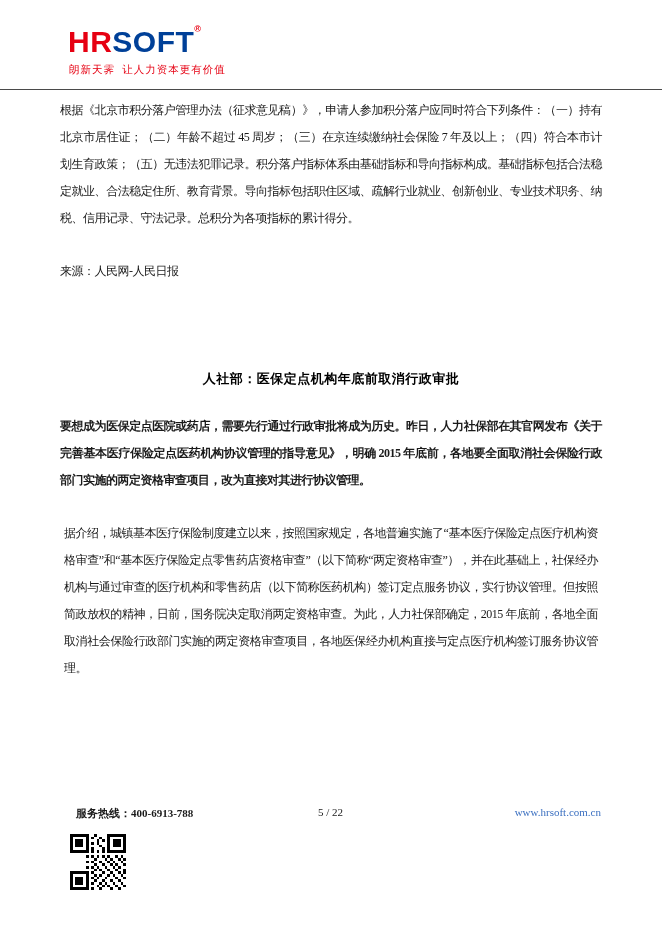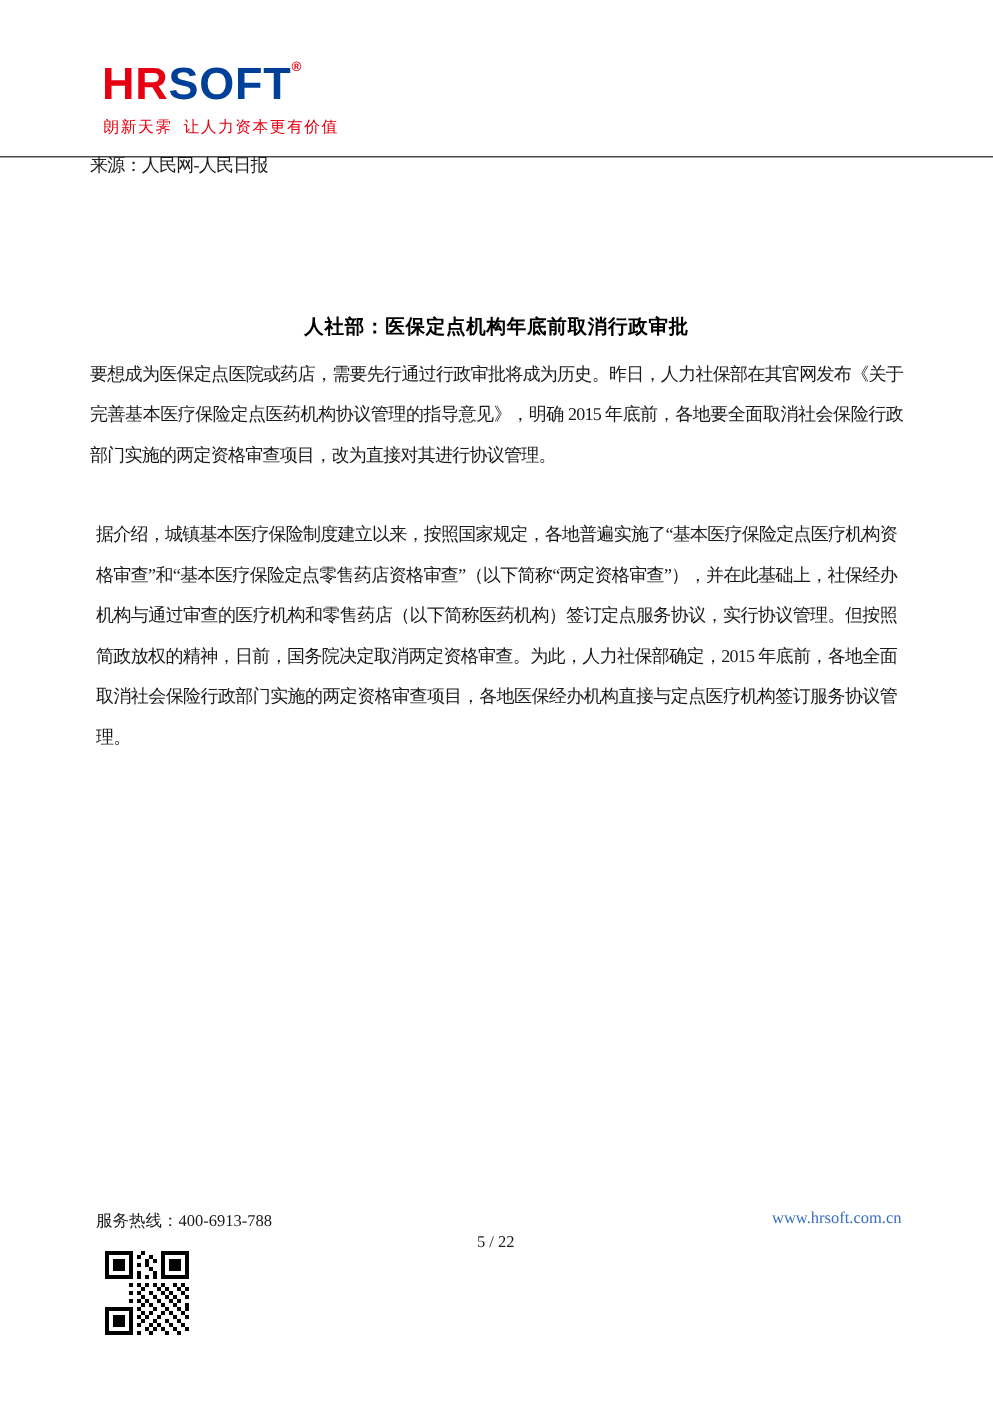--- a/index.html
+++ b/index.html
@@ -7,21 +7,21 @@
     position: relative;
     width: 662px;
     height: 936px;
     background: #ffffff;
     font-family: "Liberation Serif", "DejaVu Serif", serif;
     color: #1a1a1a;
     overflow: hidden;
   }
   
   .header {
-    position: absolute; top: 16px; left: 0; right: 0; height: 88px;
+    position: absolute; top: 1px; left: 0; right: 0; height: 88px;
     border-bottom: 1px solid #4a4a4a;
   }
   .logo {
     position: absolute; left: 68px; top: 26px;
     font-family: "Liberation Sans", "DejaVu Sans", sans-serif;
     font-weight: bold; font-size: 30px; line-height: 1; letter-spacing: 0.5px;
   }
   .logo .reg { font-size: 9px; vertical-align: top; position: relative; top: -2px; }
   .tagline {
     position: absolute; left: 69px; top: 62px;
@@ -33,47 +33,48 @@
     position: absolute; top: 89px; left: 60px; width: 542px;
     font-size: 12px; line-height: 27px; letter-spacing: -0.5px;
     text-align: justify; padding-top: 8px;
   }
   .main p { margin: 0 0 13px 0; }
   .main p.para2 { margin-bottom: 26px; }
   .main p.source { margin: 0; }
   .heading {
     font-size: 13px; font-weight: bold; color: #000;
     text-align: center; letter-spacing: 0.5px;
-    margin: 80px 0 5px 0; line-height: 27px;
+    margin: 80px 0 21px 0; line-height: 27px;
   }
-  .main p.para3 { margin-bottom: 26px; }
+  .main p.para3 { margin-bottom: 26px; font-weight: bold; }
   .main p.para4 { margin: 4px; }
   
   .footer {
     position: absolute; left: 60px; right: 61px; top: 806px; height: 20px;
     font-size: 11px; color: #1a1a1a;
   }
-  .footer .hotline { position: absolute; left: 4px; top: 0; }
-  .footer .page-num { position: absolute; left: 50%; top: 16px; transform: translateX(-50%); font-family: Liberation Serif, serif; }
+  .footer .hotline { position: absolute; left: 16px; top: 0; font-weight: bold; }
+  .footer .page-num { position: absolute; left: 50%; top: 0; transform: translateX(-50%); font-family: Liberation Serif, serif; }
   .footer .website { position: absolute; right: 0; top: 0; text-decoration: none; text-align: center; }
   
   .qr { position: absolute; left: 70px; top: 834px; width: 56px; height: 56px; }
   .qr svg { width: 100%; height: 100%; display: block; }
 </style>
 </head>
 <body>
 
 <div class="page">
 
   <header class="header">
     <div class="logo"><span style="color: rgb(230, 0, 18);">HR</span><span style="color: rgb(0, 64, 152);">SOFT</span><span class="reg" style="color: rgb(230, 0, 18);">®</span></div>
     <div class="tagline" style="color: rgb(230, 0, 18);">朗新天霁  让人力资本更有价值</div>
   </header>
 
   <main class="main">
+    <p class="para2">根据《北京市积分落户管理办法（征求意见稿）》，申请人参加积分落户应同时符合下列条件：（一）持有北京市居住证；（二）年龄不超过 45 周岁；（三）在京连续缴纳社会保险 7 年及以上；（四）符合本市计划生育政策；（五）无违法犯罪记录。积分落户指标体系由基础指标和导向指标构成。基础指标包括合法稳定就业、合法稳定住所、教育背景。导向指标包括职住区域、疏解行业就业、创新创业、专业技术职务、纳税、信用记录、守法记录。总积分为各项指标的累计得分。</p>
     <p class="source">来源：人民网-人民日报</p>
     <h2 class="heading">人社部：医保定点机构年底前取消行政审批</h2>
     <p class="para3">要想成为医保定点医院或药店，需要先行通过行政审批将成为历史。昨日，人力社保部在其官网发布《关于完善基本医疗保险定点医药机构协议管理的指导意见》，明确 2015 年底前，各地要全面取消社会保险行政部门实施的两定资格审查项目，改为直接对其进行协议管理。</p>
     <p class="para4">据介绍，城镇基本医疗保险制度建立以来，按照国家规定，各地普遍实施了“基本医疗保险定点医疗机构资格审查”和“基本医疗保险定点零售药店资格审查”（以下简称“两定资格审查”），并在此基础上，社保经办机构与通过审查的医疗机构和零售药店（以下简称医药机构）签订定点服务协议，实行协议管理。但按照简政放权的精神，日前，国务院决定取消两定资格审查。为此，人力社保部确定，2015 年底前，各地全面取消社会保险行政部门实施的两定资格审查项目，各地医保经办机构直接与定点医疗机构签订服务协议管理。</p>
   </main>
 
   <footer class="footer">
     <span class="hotline">服务热线：400-6913-788</span>
     <span class="page-num">5 / 22</span>
     <a href="#" class="website" style="color: rgb(58, 111, 192);">www.hrsoft.com.cn</a>

